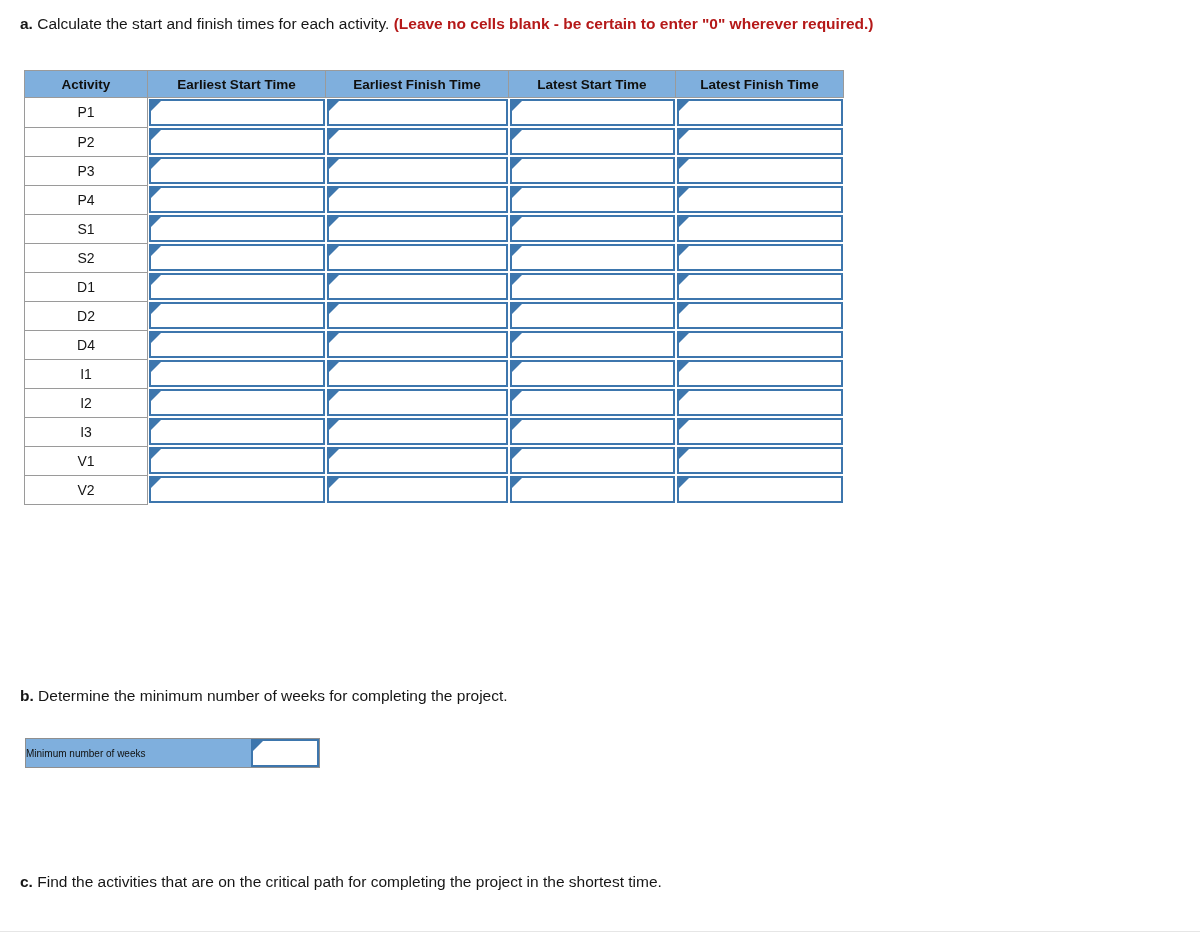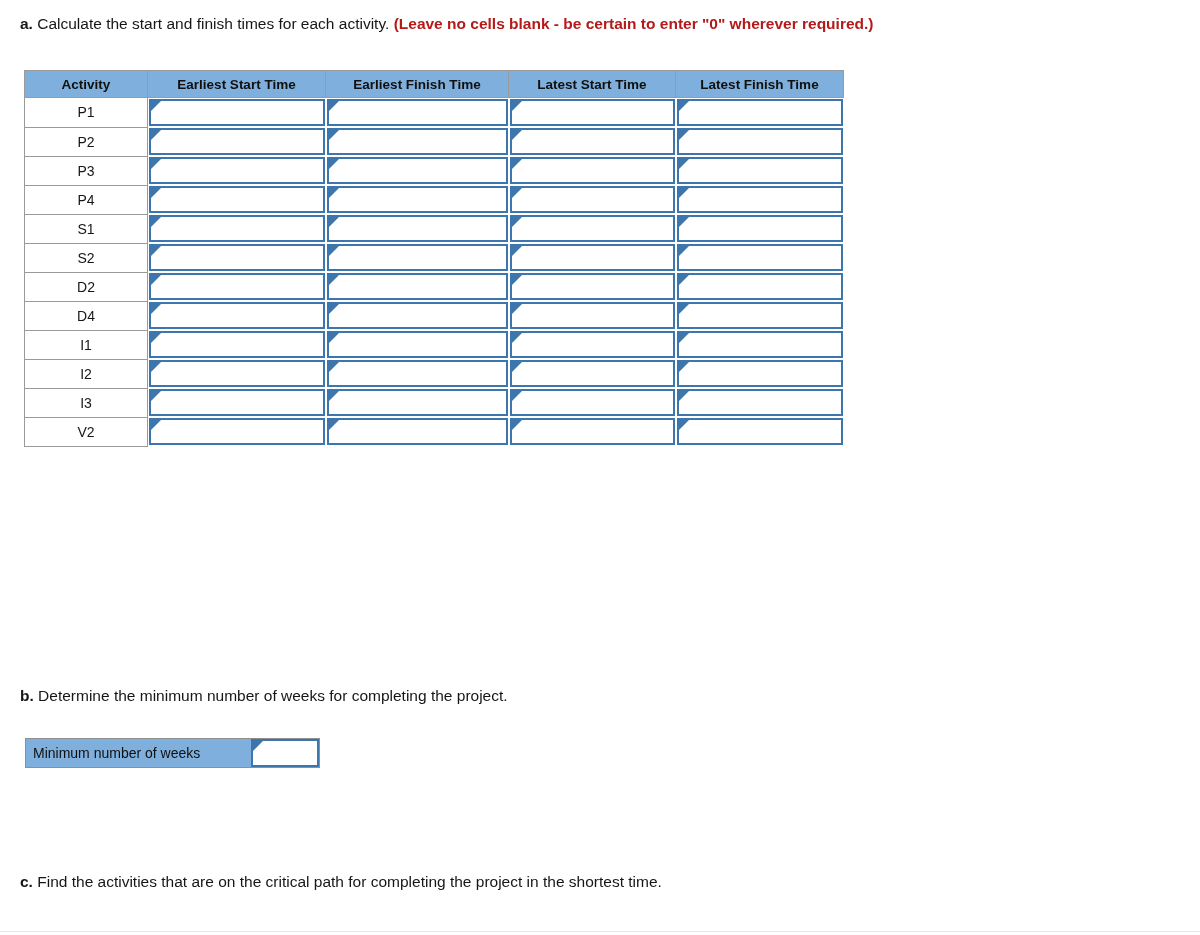--- a/index.html
+++ b/index.html
@@ -144,24 +144,23 @@
     border: 1px solid #8f8f8f;
     box-sizing: border-box;
     height: 30px;
     width: 295px;
     background: #7fafdd;
   }
   #min-weeks-label {
     flex: 1 1 auto;
     background: #7fafdd;
     color: #10100f;
-    font-size: 14px;
+    font-size: 10px;
     display: flex;
     align-items: center;
-    padding-left: 7px;
     white-space: nowrap;
   }
   #min-weeks-field {
     position: relative;
     flex: 0 0 68px;
     background: #ffffff;
     border: 2px solid #3d76ad;
     box-sizing: border-box;
     margin: 0;
   }
@@ -359,20 +358,43 @@
               <input type="text" value="" style="">
             </div>
           </td>
           <td class="inputcell">
             <div class="field">
               <input type="text" value="" style="">
             </div>
           </td>
         </tr>
         <tr>
+          <td class="labelcell"><span>D1</span></td>
+          <td class="inputcell">
+            <div class="field">
+              <input type="text" value="" style="">
+            </div>
+          </td>
+          <td class="inputcell">
+            <div class="field">
+              <input type="text" value="" style="">
+            </div>
+          </td>
+          <td class="inputcell">
+            <div class="field">
+              <input type="text" value="" style="">
+            </div>
+          </td>
+          <td class="inputcell">
+            <div class="field">
+              <input type="text" value="" style="">
+            </div>
+          </td>
+        </tr>
+        <tr>
           <td class="labelcell"><span>D2</span></td>
           <td class="inputcell">
             <div class="field">
               <input type="text" value="" style="">
             </div>
           </td>
           <td class="inputcell">
             <div class="field">
               <input type="text" value="" style="">
             </div>
@@ -452,20 +474,43 @@
             </div>
           </td>
           <td class="inputcell">
             <div class="field">
               <input type="text" value="" style="">
             </div>
           </td>
         </tr>
         <tr>
           <td class="labelcell"><span>I3</span></td>
+          <td class="inputcell">
+            <div class="field">
+              <input type="text" value="" style="">
+            </div>
+          </td>
+          <td class="inputcell">
+            <div class="field">
+              <input type="text" value="" style="">
+            </div>
+          </td>
+          <td class="inputcell">
+            <div class="field">
+              <input type="text" value="" style="">
+            </div>
+          </td>
+          <td class="inputcell">
+            <div class="field">
+              <input type="text" value="" style="">
+            </div>
+          </td>
+        </tr>
+        <tr>
+          <td class="labelcell"><span>V1</span></td>
           <td class="inputcell">
             <div class="field">
               <input type="text" value="" style="">
             </div>
           </td>
           <td class="inputcell">
             <div class="field">
               <input type="text" value="" style="">
             </div>
           </td>

